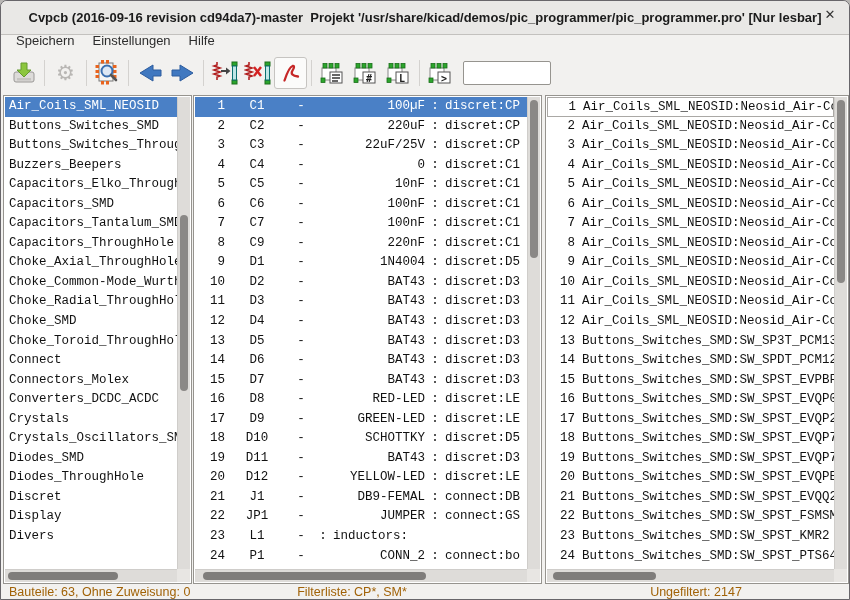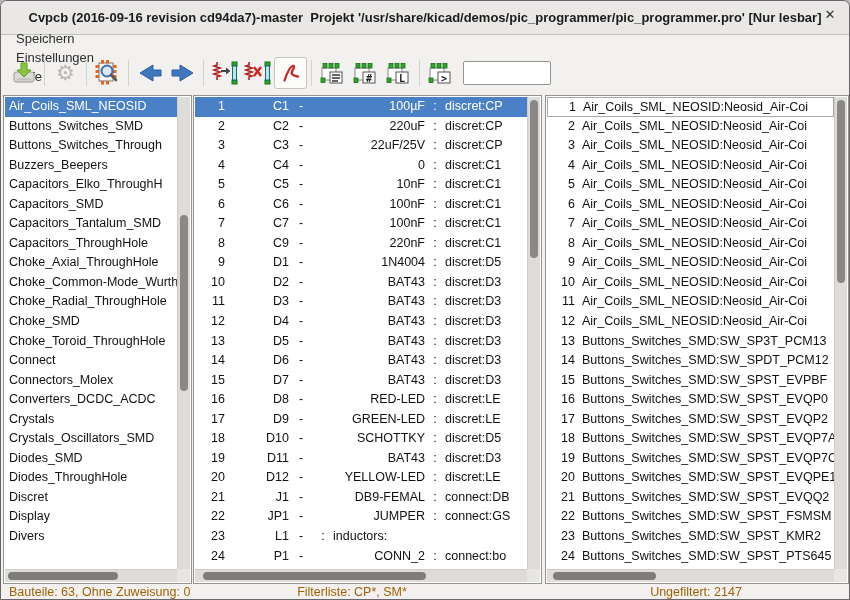--- a/index.html
+++ b/index.html
@@ -11,43 +11,43 @@
   }
   
   .titlebar{position:absolute;left:0;top:0;width:100%;height:34px;
     background:linear-gradient(#eceb e9,#e6e5e3);background:#e9e8e6;
     border-bottom:1px solid #c3c1be;display:flex;align-items:center;justify-content:center;}
   .title-text{font-size:13px;font-weight:bold;color:#1b1b1b;white-space:pre;}
   .close-btn{position:absolute;right:10px;top:5px;width:18px;height:18px;
     font-size:13px;line-height:18px;text-align:center;color:#333;cursor:default;}
   
   .menubar{position:absolute;left:0;top:28px;width:100%;height:23px;
-    display:flex;padding-left:6px;font-size:13px;color:#2d2d2d;flex-direction:column;}
+    display:flex;align-items:center;padding-left:6px;font-size:13px;color:#2d2d2d;}
   .menu-item{padding:2px 9px;}
   
   .toolbar{position:absolute;left:0;top:51px;width:100%;height:42px;
     display:flex;align-items:center;padding-left:6px;}
   .tbtn{width:33px;height:32px;display:flex;align-items:center;justify-content:center;border-radius:3px;}
   .tbtn.framed{background:#fbfbfa;border:1px solid #c6c4c1;}
   .tsep{width:1px;height:26px;background:#d4d2cf;margin:0 4px;}
   .tinput{width:88px;height:24px;border:1px solid #96948f;border-radius:2px;background:#fff;
     margin-left:6px;font-size:12px;padding:0 4px;outline:none;font-family:"Liberation Sans",sans-serif;}
   .gear-glyph{font-size:21px;color:#b9b7b4;}
   
   .main{position:absolute;left:0;top:94px;width:850px;height:489px;background:#f2f1ef;}
   .pane{position:absolute;top:0;height:489px;background:#fff;border:1px solid #96948f;}
   .list{position:absolute;left:1px;top:1px;right:14px;bottom:14px;overflow:hidden;
-    font-family:Liberation Sans, sans-serif;font-size:12.5px;color:#111;}
+    font-family:Liberation Mono, monospace;font-size:12.5px;color:#111;}
   .row{height:19.55px;line-height:19.55px;white-space:pre;overflow:hidden;display:flex;}
   .row.sel{background:#4a80c6;color:#fff;}
   .row.outl{background:#fff;border:1px solid #aaa8a5;}
   .lib-row{padding-left:4px;display:block;}
   
   .c-num{width:30px;text-align:right;flex:none;}
-  .c-ref{width:64px;text-align:right;flex:none;}
+  .c-ref{width:64px;text-align:center;flex:none;}
   .c-dash{width:24px;text-align:center;flex:none;}
   .c-val{width:112px;text-align:right;flex:none;}
   .c-colon{width:20px;text-align:center;flex:none;}
   .c-fp{flex:1;overflow:hidden;}
   
   .f-num{width:28px;text-align:right;flex:none;margin-right:7px;padding-left:4px;}
   .f-name{flex:1;overflow:hidden;}
   
   .vscroll{position:absolute;top:1px;right:1px;bottom:14px;width:13px;background:#dedcd9;border-left:1px solid #cfcdca;}
   .vthumb{position:absolute;left:2px;right:2px;background:#8a8886;border-radius:6px;}

